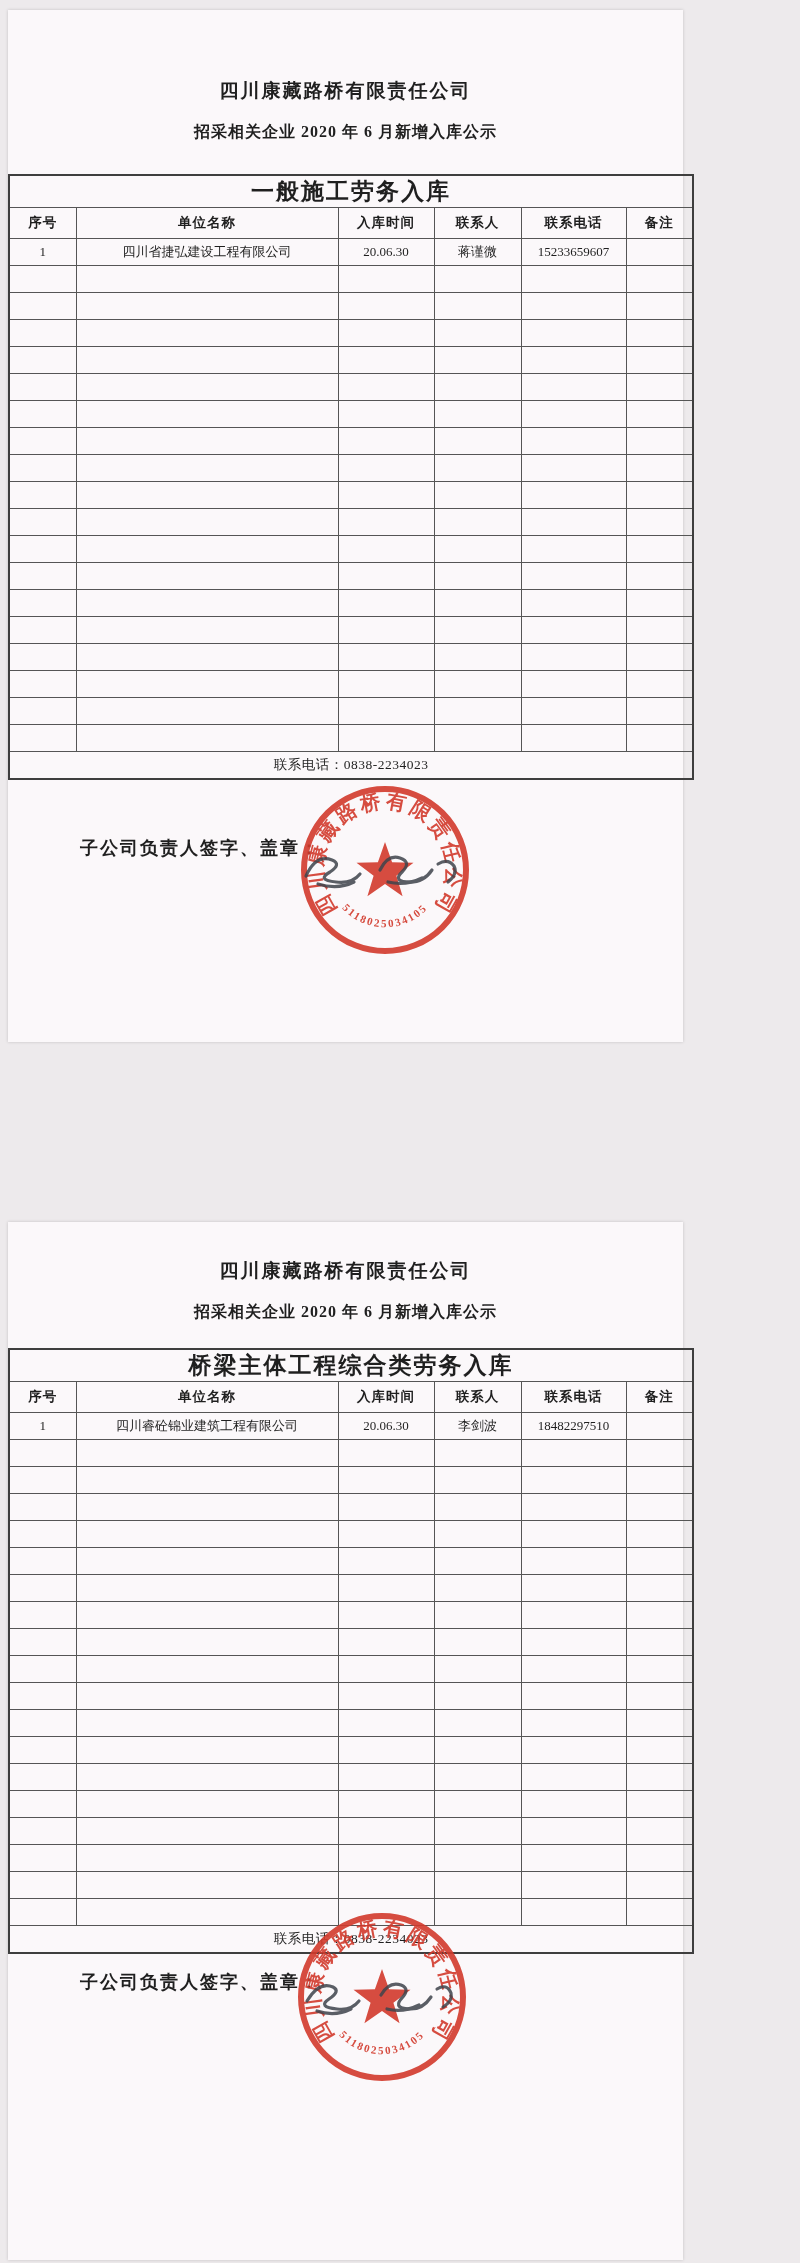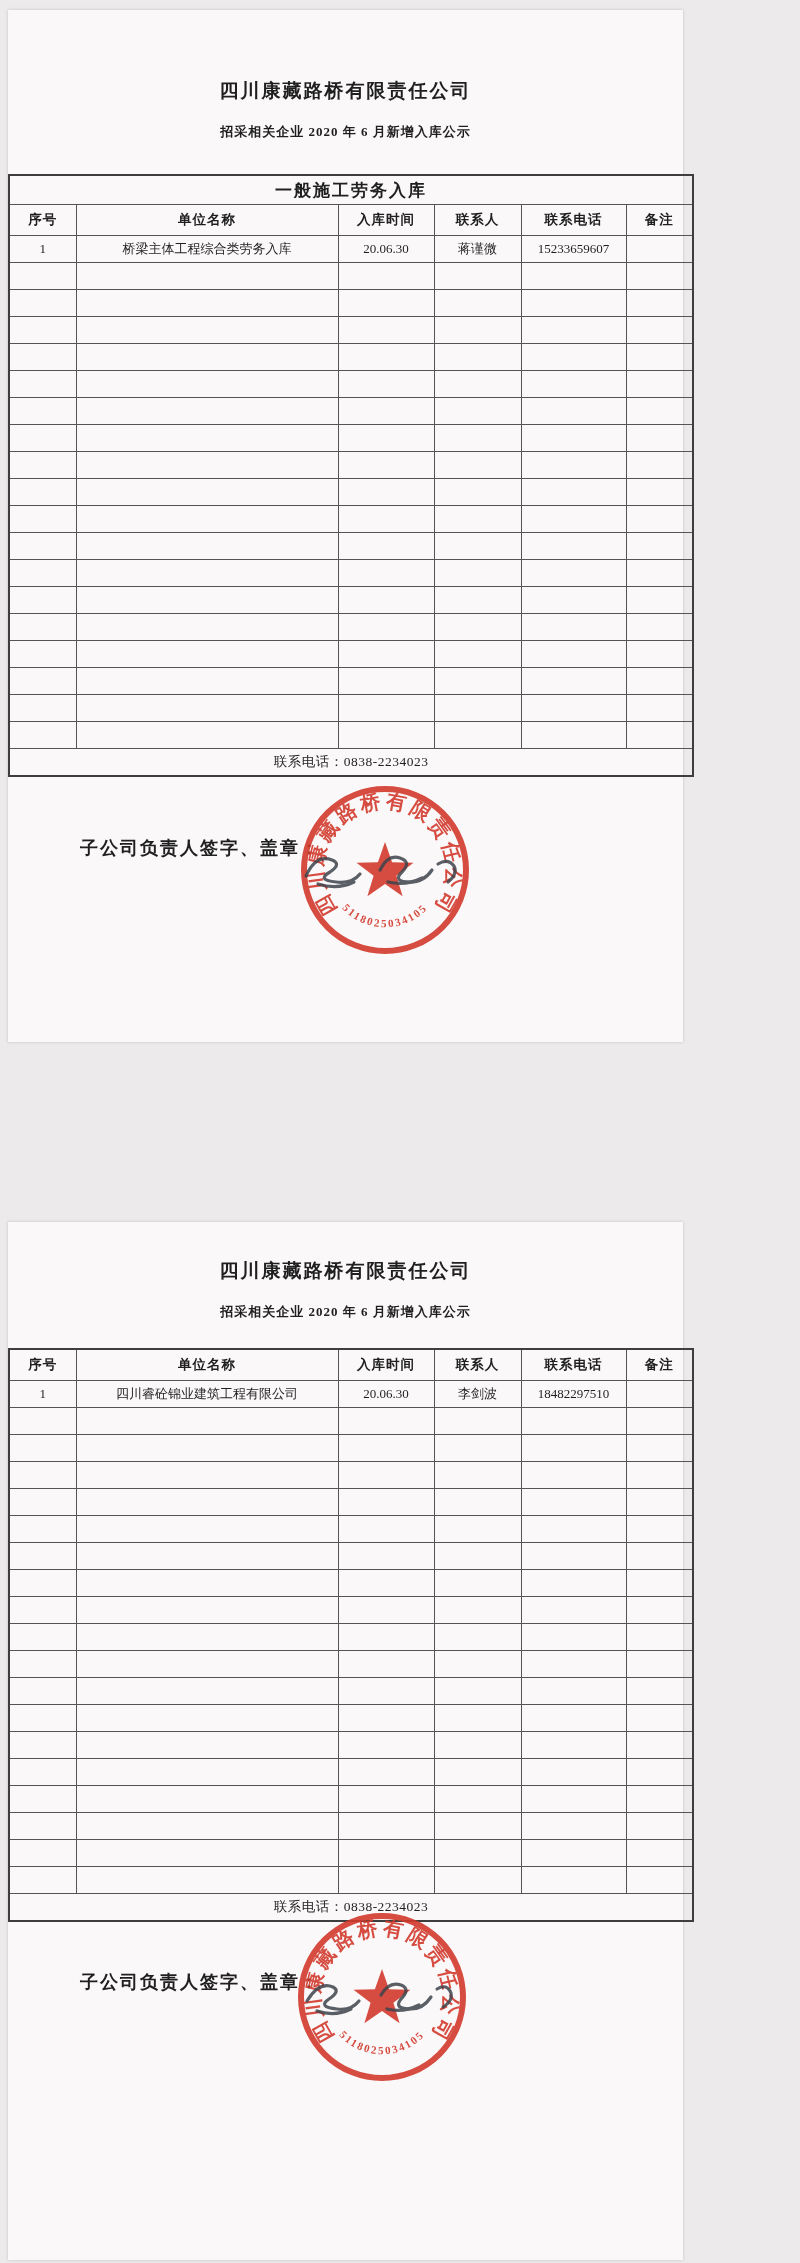--- a/index.html
+++ b/index.html
@@ -18,38 +18,38 @@
   #page-1{top:10px;height:1032px;}
   #page-2{top:1222px;height:1038px;}
 
   .company{
     text-align:center;font-size:19px;font-weight:bold;
     letter-spacing:2px;line-height:26px;
   }
   #page-1 .company{padding-top:68px;}
   #page-2 .company{padding-top:36px;}
   .announce{
-    text-align:center;font-size:13px;font-weight:bold;
+    text-align:center;font-size:16px;font-weight:bold;
     letter-spacing:1px;line-height:24px;margin-top:16px;
   }
   .tablewrap{width:684px;margin:0 auto;}
   #page-1 .tablewrap{margin-top:30px;}
   #page-2 .tablewrap{margin-top:24px;}
 
   table.doc{
     border-collapse:collapse;width:100%;table-layout:fixed;
     border:2px solid #3e3e3e;
   }
   table.doc th,table.doc td{
     border:1px solid #555;
     text-align:center;vertical-align:middle;
     overflow:hidden;white-space:nowrap;
     padding:0 2px;
   }
-  tr.section-row th{height:28px;font-size:17px;font-weight:bold;letter-spacing:2px;}
+  tr.section-row th{height:28px;font-size:23px;font-weight:bold;letter-spacing:2px;}
   tr.colhdr-row th{height:30px;font-size:13.5px;font-weight:bold;letter-spacing:1px;}
   tr.data-row td{height:26px;font-size:13px;}
   tr[data-name="empty-table-row"] td{height:26px;}
   tr.footer-row td{height:26px;font-size:13.5px;letter-spacing:.5px;font-family:Liberation Serif, serif;}
 
   .sig-line{
     position:absolute;font-size:18px;font-weight:600;letter-spacing:2px;
   }
   #page-1 .sig-line{left:72px;top:826px;}
   #page-2 .sig-line{left:72px;top:748px;}
@@ -85,21 +85,21 @@
           <th data-name="col-header-unit-name">单位名称</th>
           <th data-name="col-header-entry-date">入库时间</th>
           <th data-name="col-header-contact">联系人</th>
           <th data-name="col-header-phone">联系电话</th>
           <th data-name="col-header-note">备注</th>
         </tr>
       </thead>
       <tbody>
         <tr class="data-row" data-name="table-row">
           <td data-name="cell-seq">1</td>
-          <td data-name="cell-unit-name">桥梁主体工程综合类劳务入库</td>
+          <td data-name="cell-unit-name">四川省捷弘建设工程有限公司</td>
           <td data-name="cell-entry-date">20.06.30</td>
           <td data-name="cell-contact">蒋谨微</td>
           <td data-name="cell-phone">15233659607</td>
           <td data-name="cell-note"></td>
         </tr>
       </tbody>
       <tbody data-name="empty-rows-section">
           <tr data-name="empty-table-row">
             <td data-name="empty-cell"></td>
             <td data-name="empty-cell"></td>
@@ -288,20 +288,23 @@
     <table class="doc" data-name="entry-table-bridge-labor">
       <colgroup>
         <col style="width:67px">
           <col style="width:262px">
           <col style="width:96px">
         <col style="width:87px">
           <col style="width:105px">
           <col style="width:67px">
       </colgroup>
       <thead>
+        <tr class="section-row" data-name="table-section-row">
+          <th colspan="6" data-name="table-section-title">桥梁主体工程综合类劳务入库</th>
+        </tr>
         <tr class="colhdr-row" data-name="table-header-row">
           <th data-name="col-header-seq">序号</th>
           <th data-name="col-header-unit-name">单位名称</th>
           <th data-name="col-header-entry-date">入库时间</th>
           <th data-name="col-header-contact">联系人</th>
           <th data-name="col-header-phone">联系电话</th>
           <th data-name="col-header-note">备注</th>
         </tr>
       </thead>
       <tbody>

